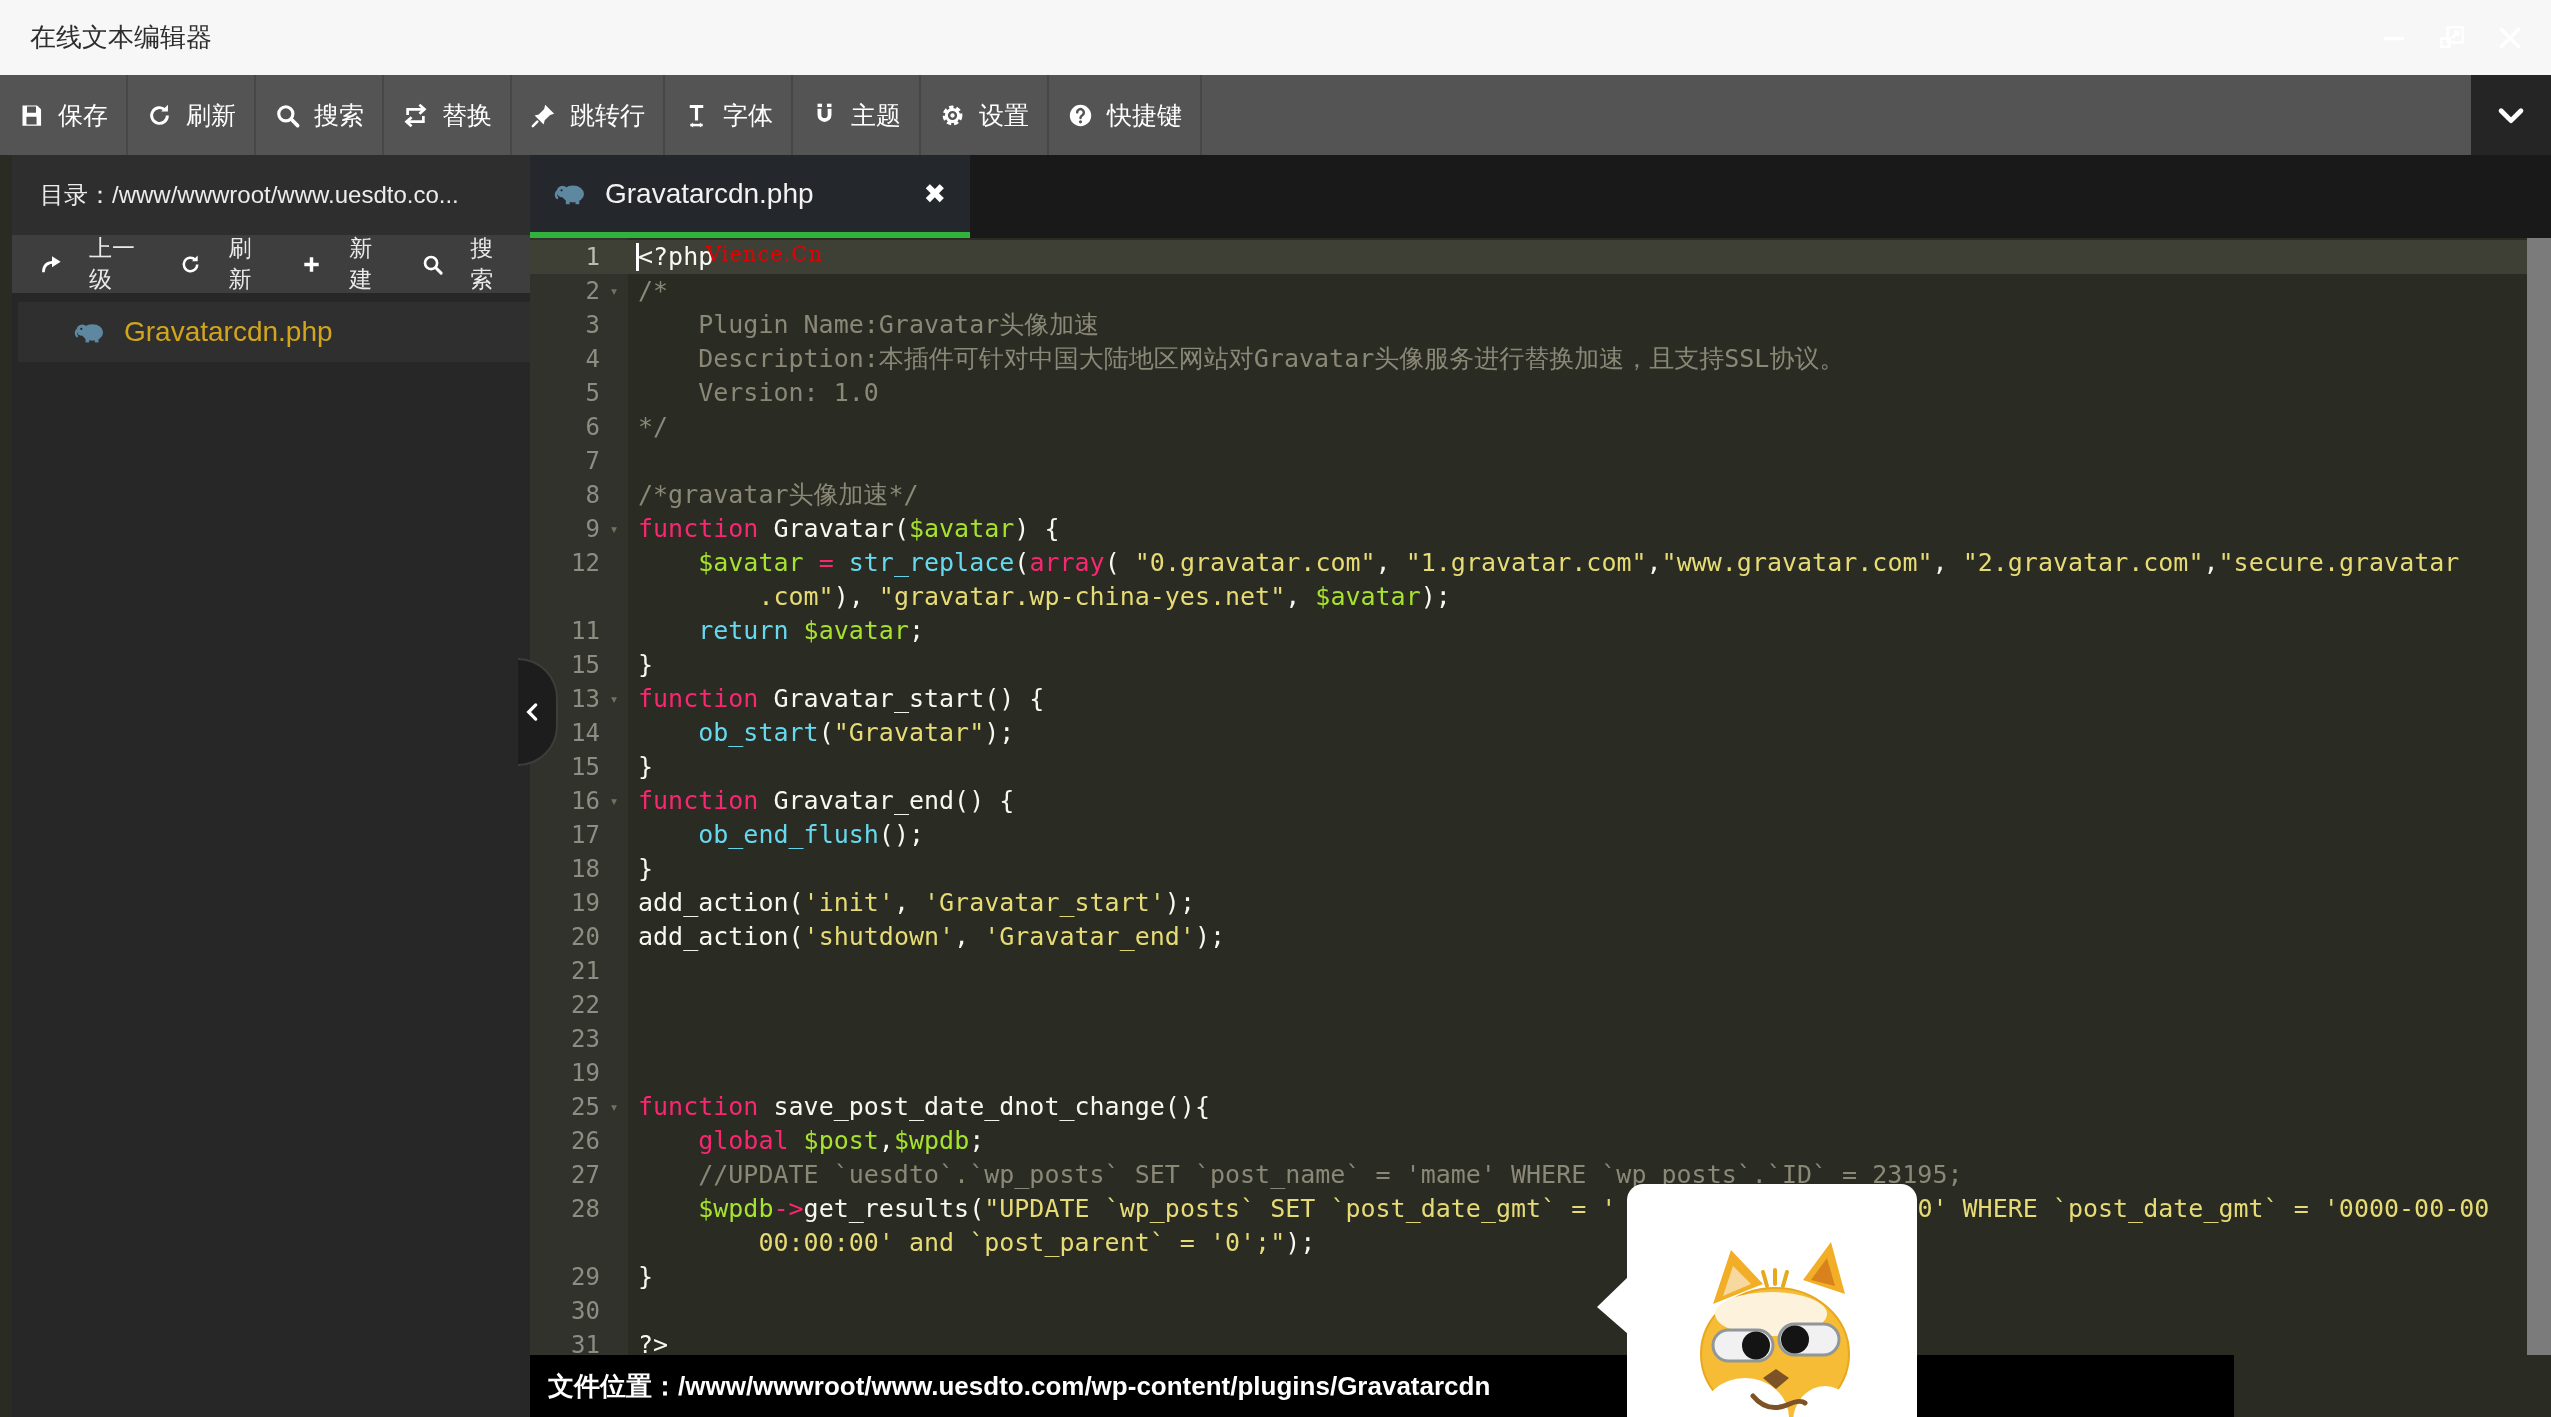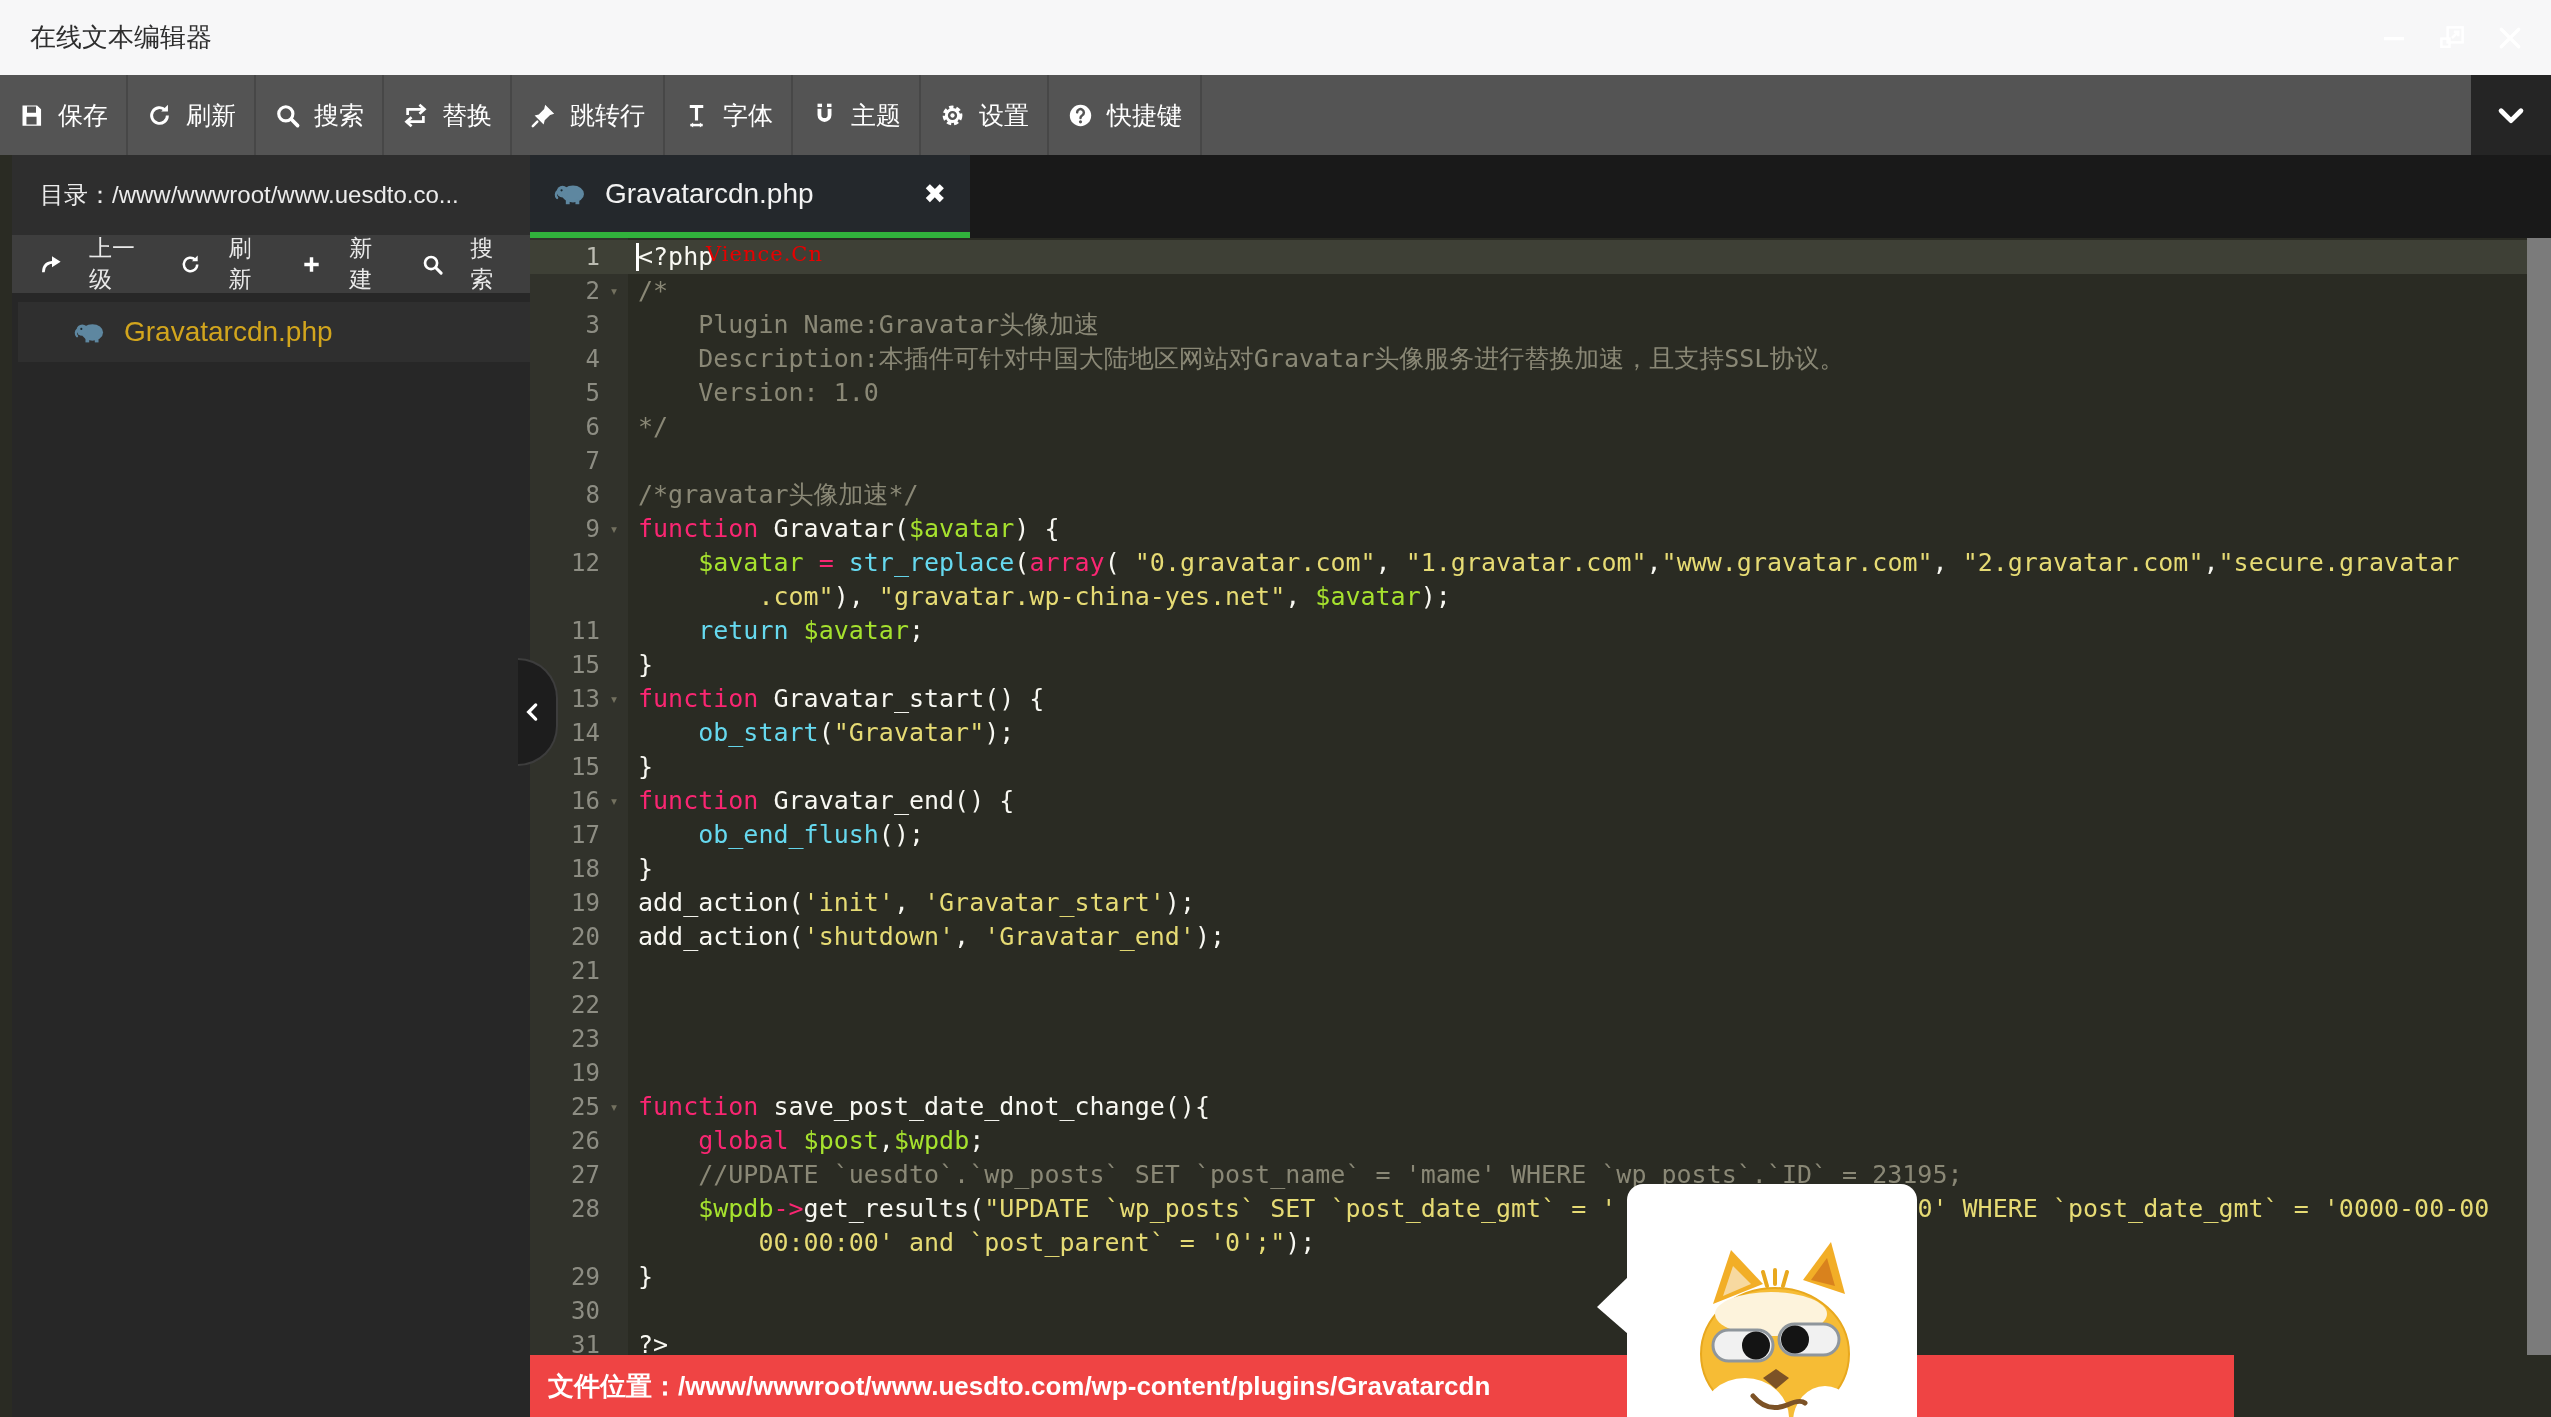--- a/index.html
+++ b/index.html
@@ -52,21 +52,21 @@
   .fold{flex:none;width:28px;text-align:center;color:#73715f;font-size:15px;}
   .cl{flex:none;white-space:pre;position:relative;padding-left:10px;}
   .cursor{position:absolute;left:8px;top:3px;width:3px;height:28px;background:#ffffff;}
   .tk-p{color:#f8f8f2}.tk-k{color:#f92672}.tk-f{color:#66d9ef}
   .tk-v{color:#a6e22e}.tk-s{color:#e6db74}.tk-c{color:#8a8876}
   .watermark{position:absolute;left:706px;top:242px;z-index:4;color:#e60000;
         font-family:"DejaVu Serif",serif;font-size:21px;letter-spacing:1px;}
   .vscroll{position:absolute;left:2527px;top:238px;width:24px;height:1117px;background:#7b7b7b;z-index:4;cursor:pointer;}
 
   
-  .statusbar{position:absolute;left:530px;top:1355px;width:1704px;height:62px;background:#ef4444;z-index:5;}
+  .statusbar{position:absolute;left:530px;top:1355px;width:1704px;height:62px;background:#000000;z-index:5;}
   .statusbar span{display:inline-block;padding-left:18px;line-height:62px;font-size:26px;font-weight:bold;color:#fff;}
 
   
   .sticker{position:absolute;left:1595px;top:1182px;z-index:6;}
 
   
   .ic{display:inline-flex;color:#fff;flex:none;}
   .ic svg{width:100%;height:100%;display:block;}
   [data-name="php-elephant-icon"]{color:#5e87a0;}
 </style>

